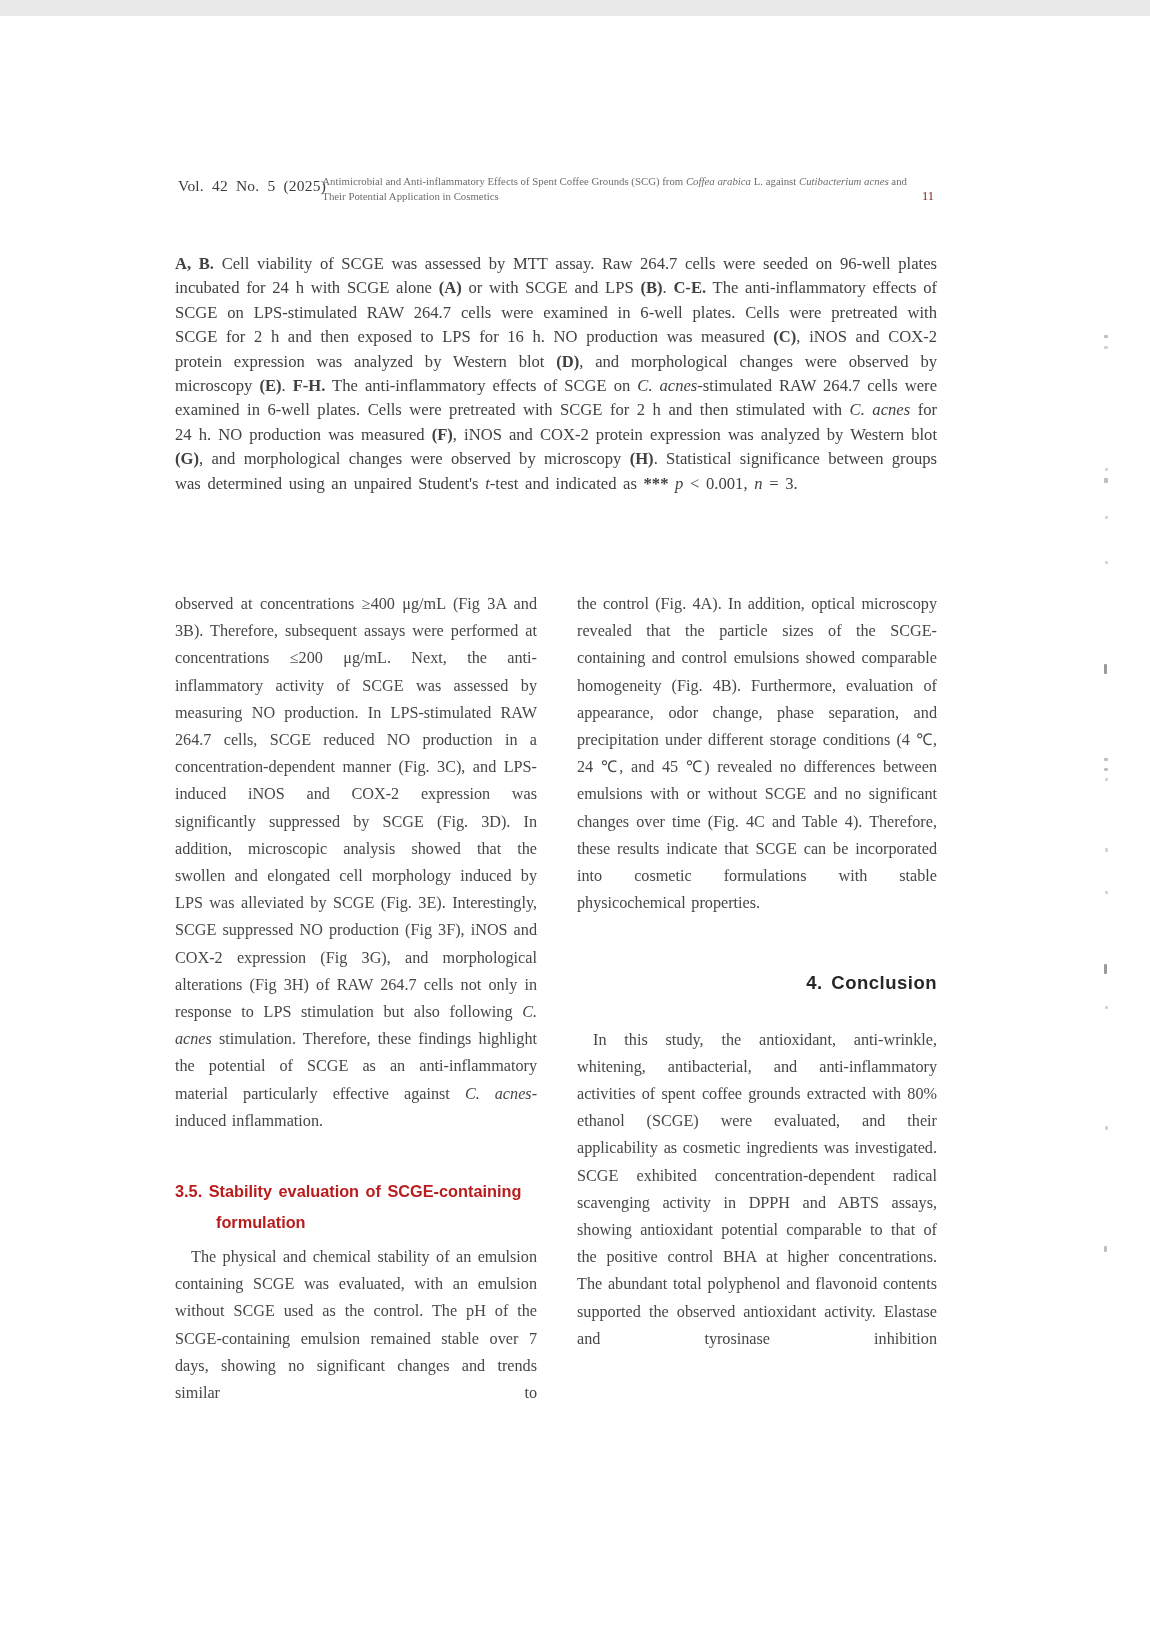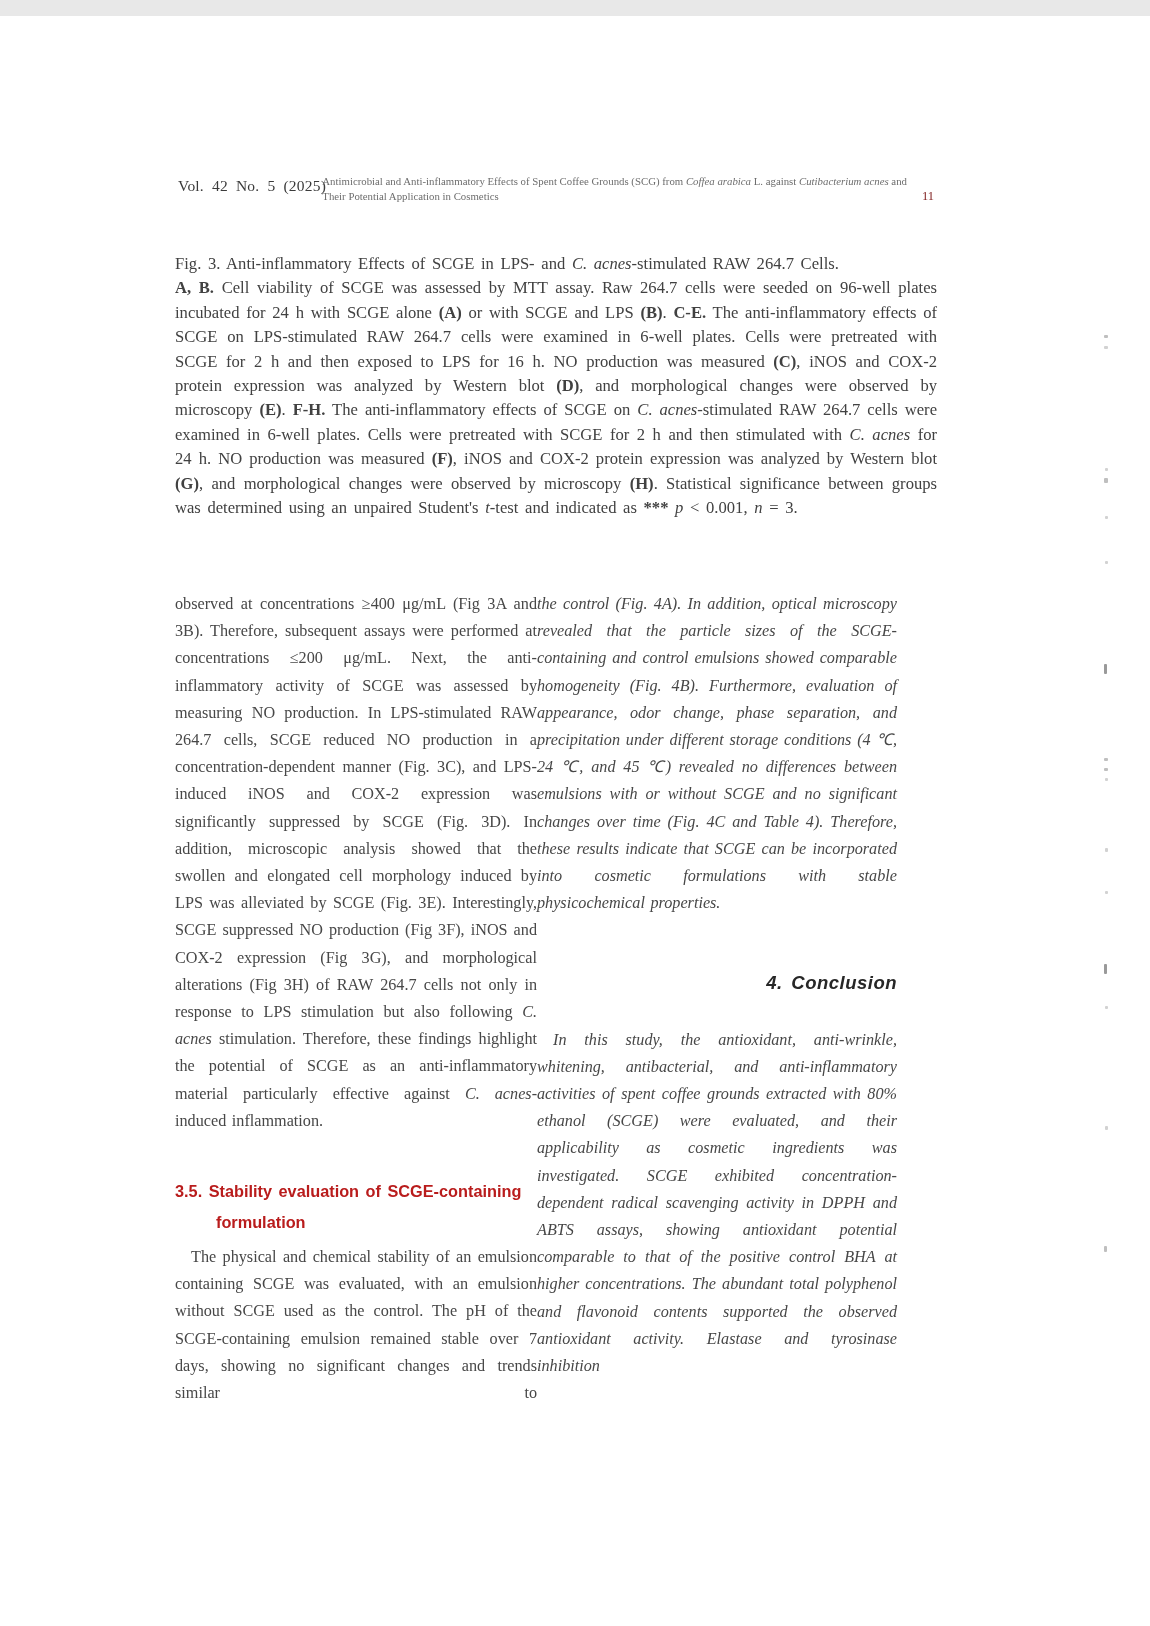--- a/index.html
+++ b/index.html
@@ -38,24 +38,24 @@
     font-size:16.6px;line-height:24.4px;color:#414141;
     word-spacing:2.5px;
   }
   .figure-caption-title{margin:0 0 0 0;}
   .figure-caption-body{
     margin:0;text-align:justify;
   }
   
   .columns{
     position:absolute;left:175px;top:575px;
-    display:flex;
+    display:flex;gap:40px;
   }
   .col{width:362px;font-size:16.2px;line-height:27.2px;color:#474747;}
-  .col-right{width:360px;font-style:italic;}
+  .col-right{width:360px;}
   .body-para{margin:0;text-align:justify;word-spacing:1.5px;}
   .body-para.indent{text-indent:16px;}
   .body-para.justify-last{text-align-last:justify;}
   .section-heading{
     font-family:"Liberation Sans", sans-serif;
     font-weight:bold;font-size:16.3px;line-height:31px;
     color:#b91c1c;
     margin:41px 0 6px 0;
     padding-left:41px;text-indent:-41px;
     word-spacing:2px;
@@ -87,21 +87,20 @@
 
   <div class="header-right">
     <div class="running-title">
       <div><span>Antimicrobial and Anti-inflammatory Effects of Spent Coffee Grounds (SCG) from </span><span style="font-style: italic;">Coffea arabica</span><span> L. against </span><span style="font-style: italic;">Cutibacterium acnes</span><span> and</span></div>
       <div>Their Potential Application in Cosmetics</div>
     </div>
     <div class="page-number">11</div>
   </div>
 
   <div class="figure-caption">
-    <p class="figure-caption-title"><span>Fig. 3. Anti-inflammatory Effects of SCGE in LPS- and </span><span style="font-style: italic;">C. acnes</span><span>-stimulated RAW 264.7 Cells.</span></p>
     <p class="figure-caption-body"><span style="font-weight: bold;">A, B.</span><span> Cell viability of SCGE was assessed by MTT assay. Raw 264.7 cells were seeded on 96-well plates incubated for 24 h with SCGE alone </span><span style="font-weight: bold;">(A)</span><span> or with SCGE and LPS </span><span style="font-weight: bold;">(B)</span><span>. </span><span style="font-weight: bold;">C-E.</span><span> The anti-inflammatory effects of SCGE on LPS-stimulated RAW 264.7 cells were examined in 6-well plates. Cells were pretreated with SCGE for 2 h and then exposed to LPS for 16 h. NO production was measured </span><span style="font-weight: bold;">(C)</span><span>, iNOS and COX-2 protein expression was analyzed by Western blot </span><span style="font-weight: bold;">(D)</span><span>, and morphological changes were observed by microscopy </span><span style="font-weight: bold;">(E)</span><span>. </span><span style="font-weight: bold;">F-H.</span><span> The anti-inflammatory effects of SCGE on </span><span style="font-style: italic;">C. acnes</span><span>-stimulated RAW 264.7 cells were examined in 6-well plates. Cells were pretreated with SCGE for 2 h and then stimulated with </span><span style="font-style: italic;">C. acnes</span><span> for 24 h. NO production was measured </span><span style="font-weight: bold;">(F)</span><span>, iNOS and COX-2 protein expression was analyzed by Western blot </span><span style="font-weight: bold;">(G)</span><span>, and morphological changes were observed by microscopy </span><span style="font-weight: bold;">(H)</span><span>. Statistical significance between groups was determined using an unpaired Student's </span><span style="font-style: italic;">t</span><span>-test and indicated as </span><span style="font-weight: bold;">***</span><span> </span><span style="font-style: italic;">p</span><span> &lt; 0.001, </span><span style="font-style: italic;">n</span><span> = 3.</span></p>
   </div>
 
   <div class="columns">
 
     <div class="col">
       <p class="body-para"><span>observed at concentrations ≥400 μg/mL (Fig 3A and 3B). Therefore, subsequent assays were performed at concentrations ≤200 μg/mL. Next, the anti-inflammatory activity of SCGE was assessed by measuring NO production. In LPS-stimulated RAW 264.7 cells, SCGE reduced NO production in a concentration-dependent manner (Fig. 3C), and LPS-induced iNOS and COX-2 expression was significantly suppressed by SCGE (Fig. 3D). In addition, microscopic analysis showed that the swollen and elongated cell morphology induced by LPS was alleviated by SCGE (Fig. 3E). Interestingly, SCGE suppressed NO production (Fig 3F), iNOS and COX-2 expression (Fig 3G), and morphological alterations (Fig 3H) of RAW 264.7 cells not only in response to LPS stimulation but also following </span><span style="font-style: italic;">C. acnes</span><span> stimulation. Therefore, these findings highlight the potential of SCGE as an anti-inflammatory material particularly effective against </span><span style="font-style: italic;">C. acnes</span><span>-induced inflammation.</span></p>
       <h3 class="section-heading">3.5. Stability evaluation of SCGE-containing formulation</h3>
       <p class="body-para indent justify-last">The physical and chemical stability of an emulsion containing SCGE was evaluated, with an emulsion without SCGE used as the control. The pH of the SCGE-containing emulsion remained stable over 7 days, showing no significant changes and trends similar to</p>
     </div>

